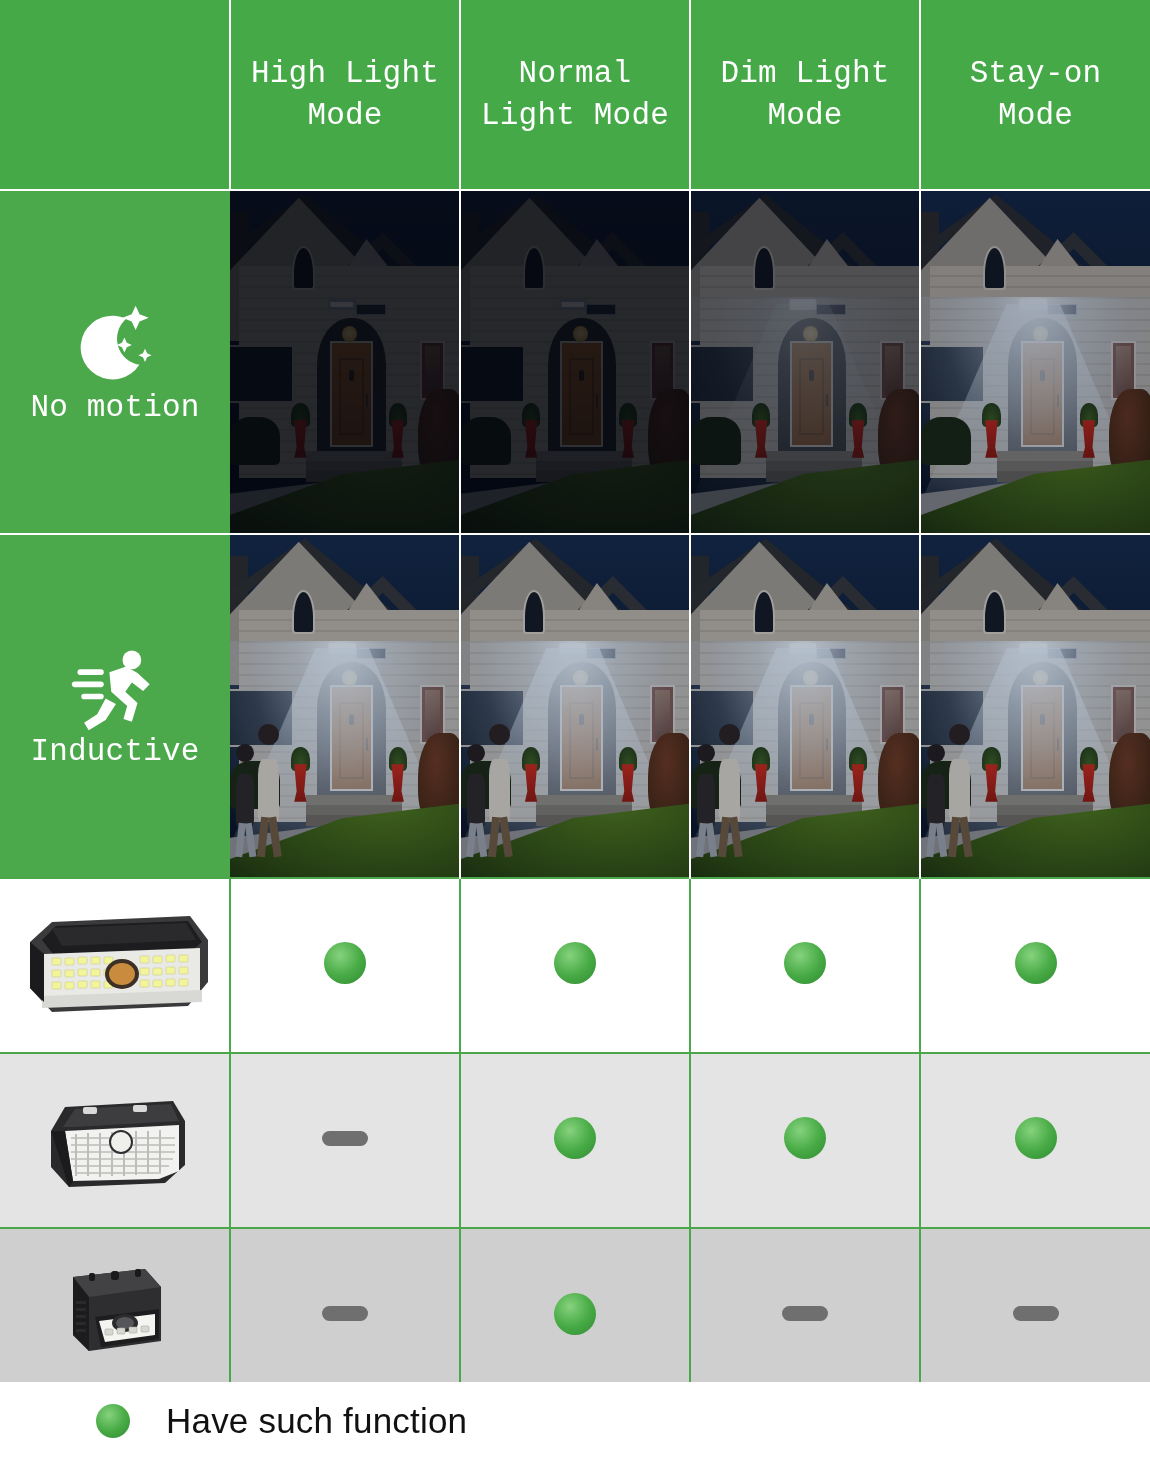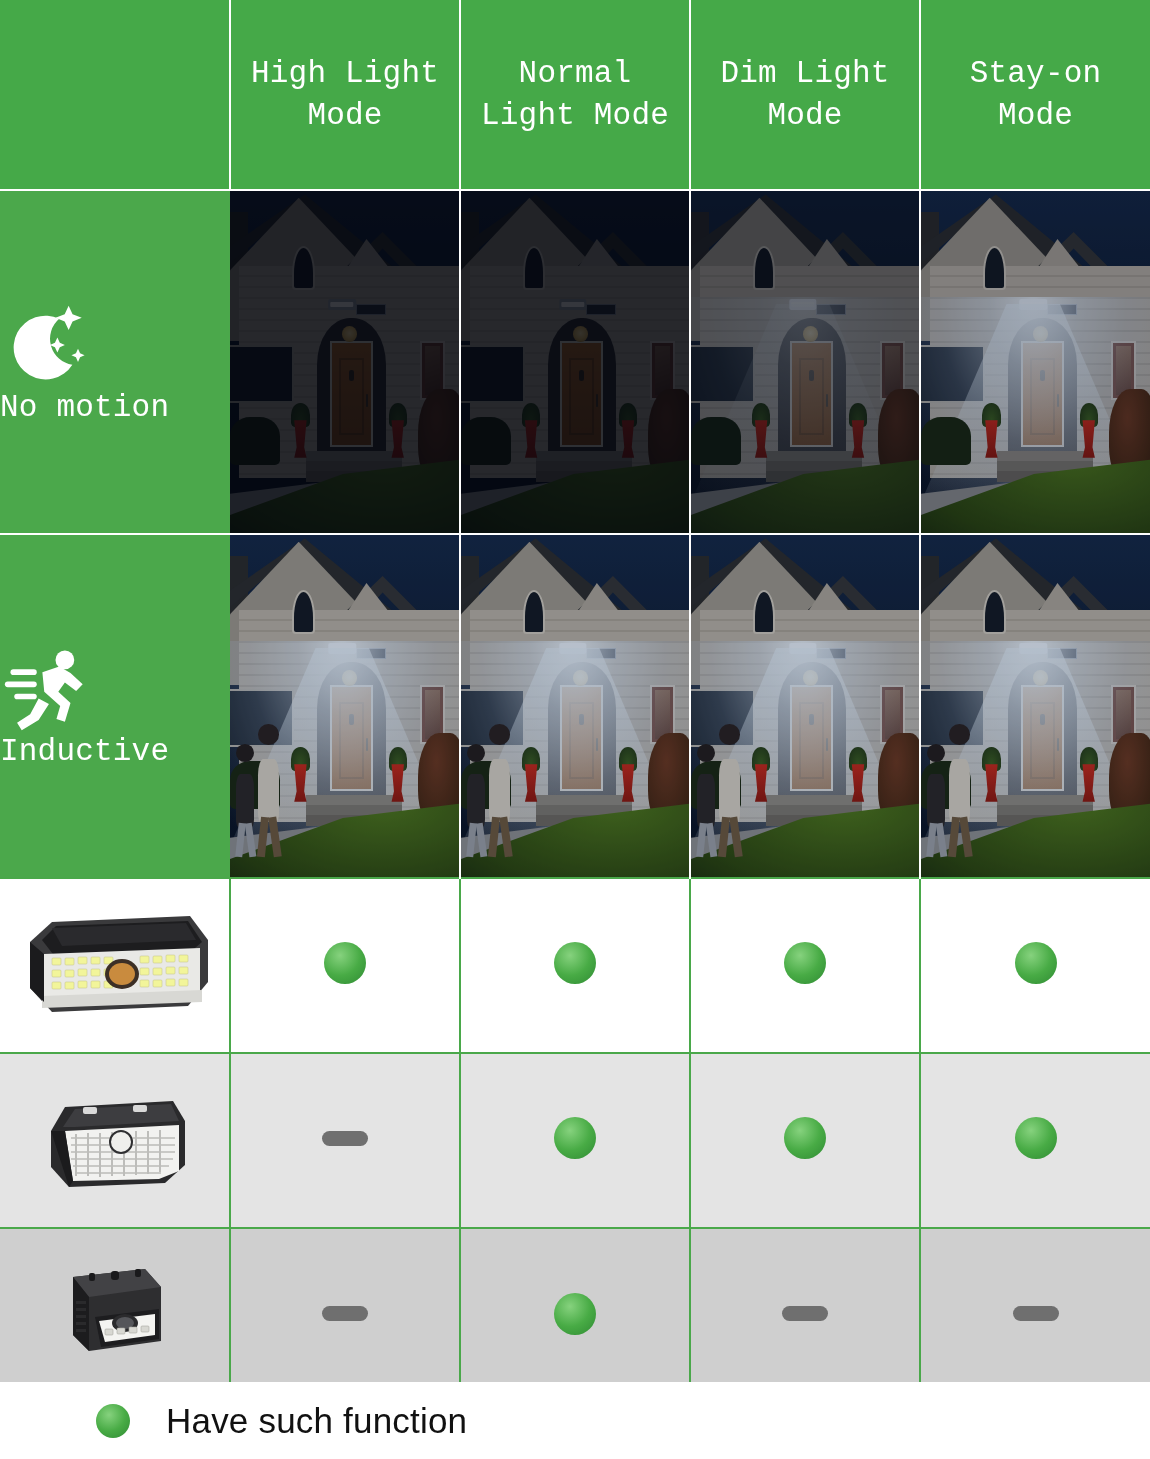--- a/index.html
+++ b/index.html
@@ -47,21 +47,21 @@
   .hdr-blank { border-right: 2px solid #ffffff; }
 
   
   .scn-cell {
     background: #4ba84b;
     height: 344px;
     text-align: center;
     color: #ffffff;
     border-top: 2px solid #ffffff;
   }
-  .scn-inner { display: flex; flex-direction: column; align-items: flex-start; justify-content: center; height: 100%; }
+  .scn-inner { display: flex; flex-direction: column; align-items: center; justify-content: center; height: 100%; }
   .scn-icon { width: 96px; height: 90px; display: block; }
   .scn-label { font-size: 31px; color: #ffffff; letter-spacing: .2px; }
 
   
   .photo-cell {
     height: 344px;
     padding: 0;
     border-top: 2px solid #ffffff;
     border-right: 2px solid #ffffff;
     background: #05070d;

